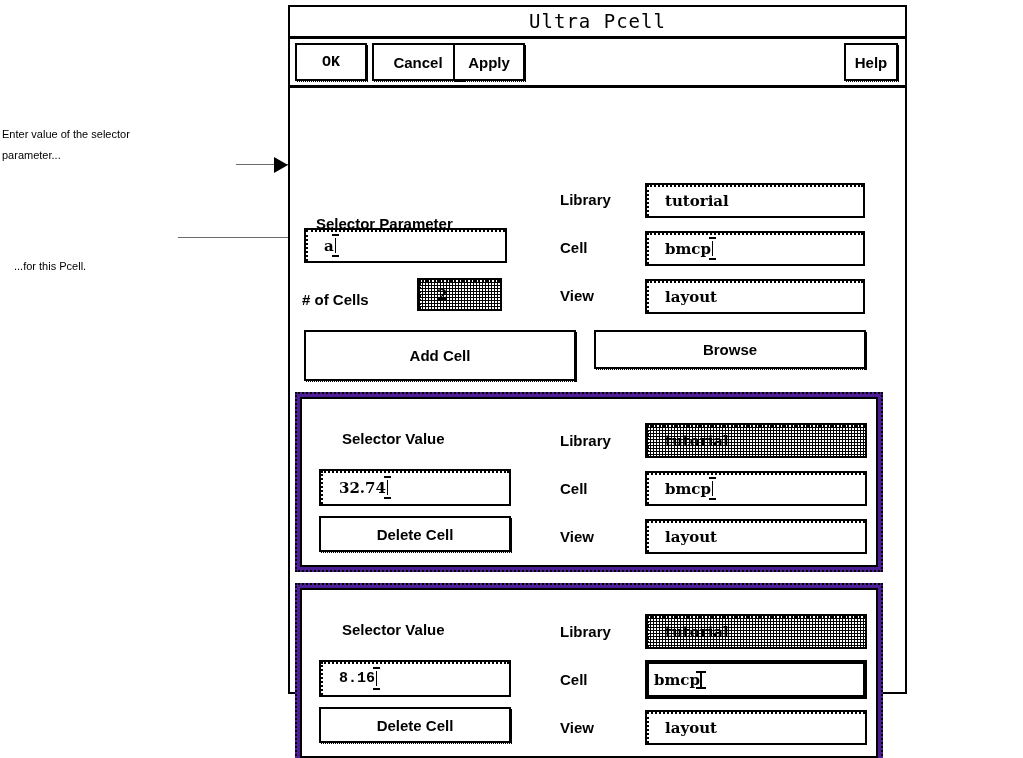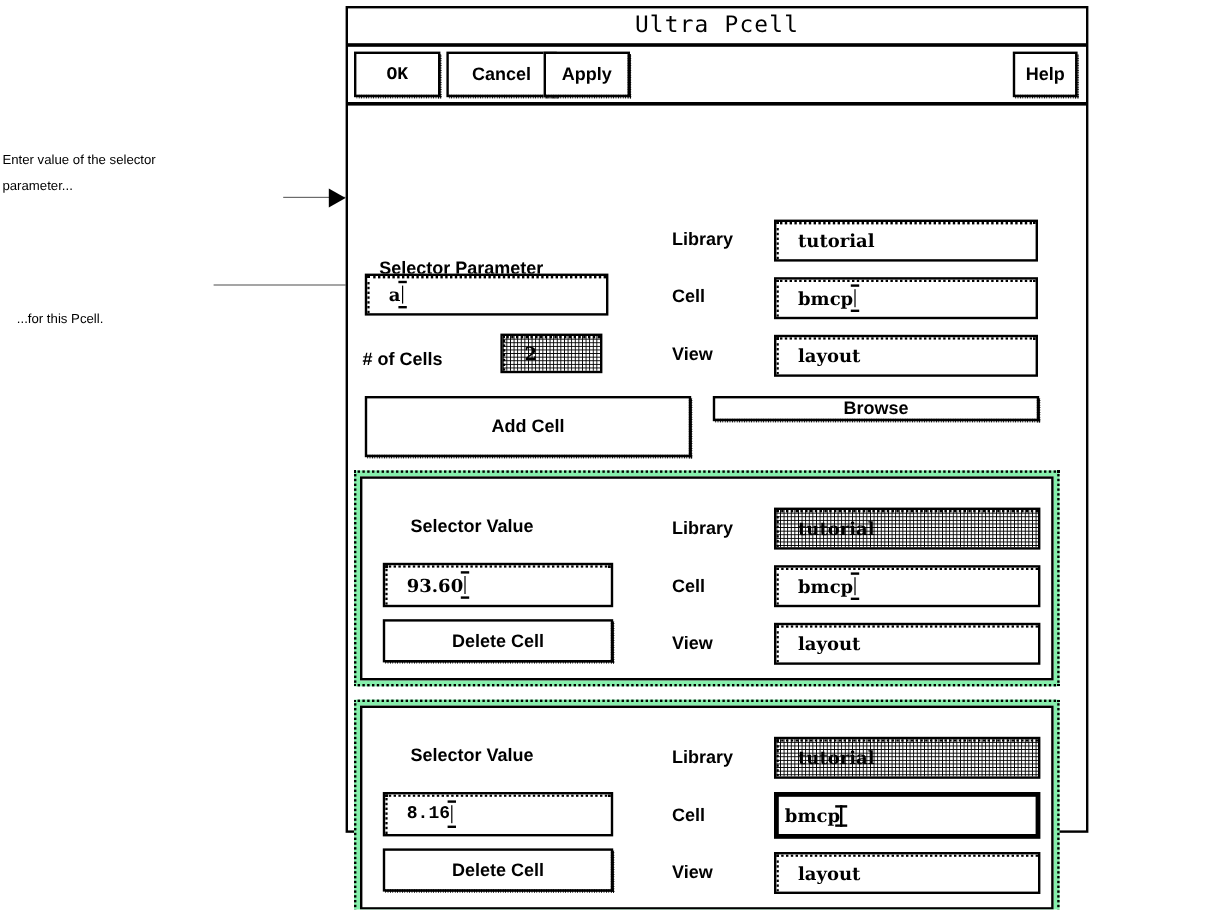--- a/index.html
+++ b/index.html
@@ -258,21 +258,21 @@
     left: -4px; bottom: 0;
     width: 10px; height: 2px;
     background: #000;
   }
 
   
   .panel {
     position: absolute;
     box-sizing: border-box;
     border: 2px dotted #000;
-    background: #86efac;
+    background: #4c1d95;
   }
   .panel-inner {
     position: absolute;
     left: 3px; top: 3px; right: 3px; bottom: 3px;
     border: 2px solid #000;
     box-sizing: border-box;
     background: #fff;
   }
 </style>
 </head>
@@ -327,29 +327,29 @@
       <span class="val">bmcp</span>
         <span class="caret"></span>
     </div>
 
     <div class="lbl" style="left:270px; top:199px;">View</div>
     <div class="tfield" style="left:355px; top:191px; width:220px; height:35px;">
       <span class="val">layout</span>
     </div>
 
     <div class="mbtn" style="position:absolute; left:14px; top:242px; width:272px; height:51px;">Add Cell</div>
-    <div class="mbtn" style="position:absolute; left:304px; top:242px; width:272px; height:21px;">Browse</div>
+    <div class="mbtn" style="position:absolute; left:304px; top:242px; width:272px; height:39px;">Browse</div>
 
     <div class="panel" style="left:5px; top:304px; width:588px; height:180px;">
       <div class="panel-inner">
 
         <div class="lbl" style="position:absolute; left:40px; top:31px;">Selector Value</div>
 
         <div class="tfield" style="left:17px; top:70px; width:192px; height:37px;">
-          <span class="val">93.60</span>
+          <span class="val">32.74</span>
             <span class="caret"></span>
         </div>
 
         <div class="mbtn" style="position:absolute; left:17px; top:117px; width:192px; height:36px;">Delete Cell</div>
 
         <div class="lbl" style="position:absolute; left:258px; top:33px;">Library</div>
         <div class="tfield insens" style="left:343px; top:24px; width:222px; height:35px;">
           <span class="val">tutorial</span>
         </div>
 

